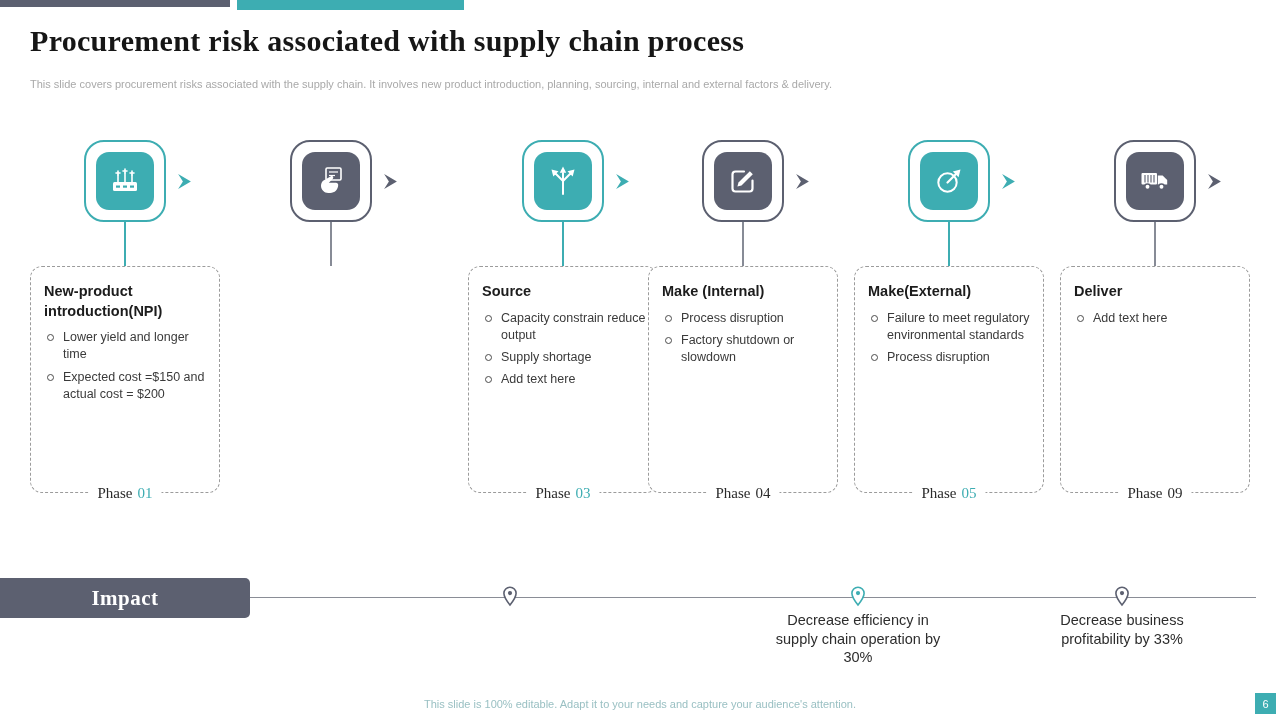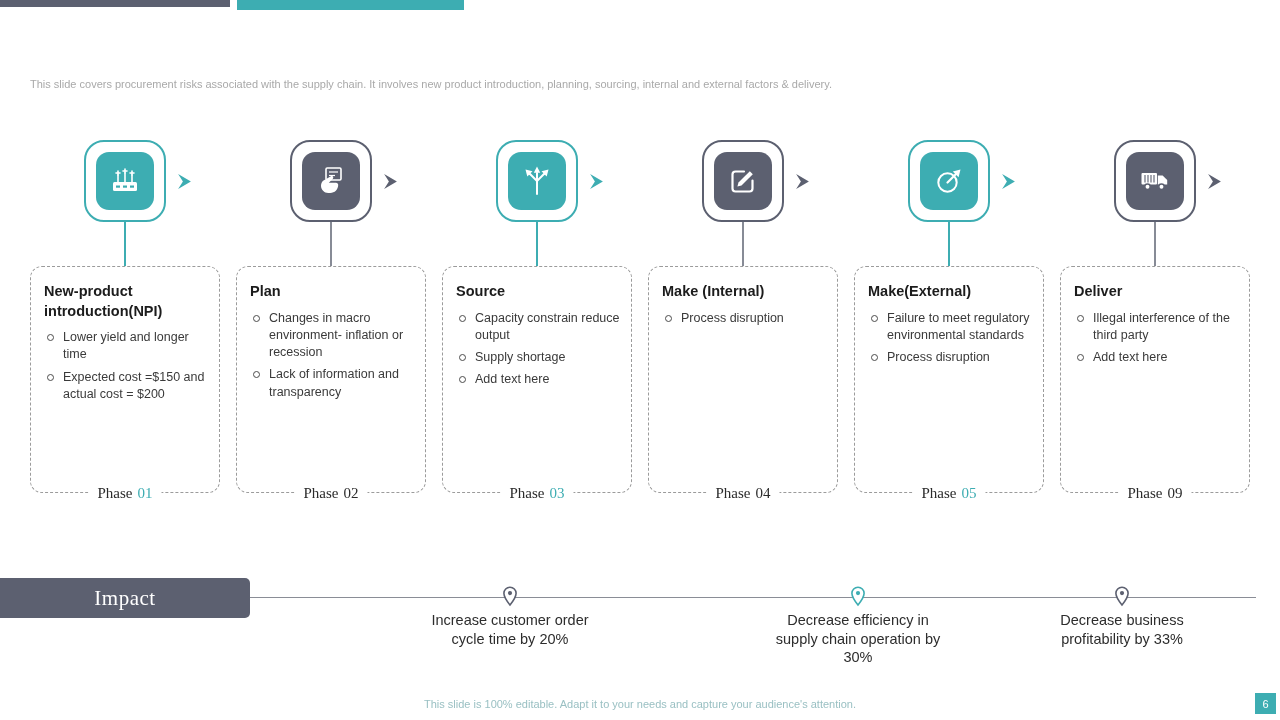--- a/index.html
+++ b/index.html
@@ -10,21 +10,21 @@
   }
   .bar{position:absolute;top:0;}
   .bar.dark{left:0;width:230px;height:7px;background:var(--slate);}
   .bar.teal{left:237px;width:227px;height:10px;background:var(--teal);}
 
   .title{position:absolute;left:30px;top:24px;font-family:"Liberation Serif","DejaVu Serif",serif;
     font-size:30px;font-weight:600;color:#161616;letter-spacing:.3px;}
   .subtitle{position:absolute;left:30px;top:78px;font-size:11px;color:#a9a9a9;}
 
   .col{position:absolute;top:140px;width:190px;}
-  .c1{left:30px}.c2{left:236px}.c3{left:442px}.c4{left:648px}.c5{left:854px}.c6{left:1060px}
+  .c1{left:30px}.c2{left:236px}.c3{left:468px}.c4{left:648px}.c5{left:854px}.c6{left:1060px}
 
   .icon-frame{width:82px;height:82px;margin:0 auto;border:2px solid;border-radius:20px;
     display:flex;align-items:center;justify-content:center;background:#fff;box-sizing:border-box;}
   .col.teal .icon-frame{border-color:var(--teal);}
   .col.slate .icon-frame{border-color:var(--slate);}
   .icon-bg{width:58px;height:58px;border-radius:13px;display:flex;align-items:center;justify-content:center;}
   .col.teal .icon-bg{background:var(--teal);}
   .col.slate .icon-bg{background:var(--slate);}
 
   .chev{position:absolute;top:33px;left:147px;width:15px;height:17px;}
@@ -45,21 +45,21 @@
     border:1.2px solid #4c4c4c;border-radius:50%;}
 
   .phase-label{position:absolute;left:50%;bottom:-10px;transform:translateX(-50%);
     background:#fff;padding:0 9px;font-family:"Liberation Serif","DejaVu Serif",serif;
     font-size:15px;color:#2b2b2b;white-space:nowrap;}
   .phase-label .num{margin-left:5px;}
   .phase-label .num.teal{color:var(--teal);}
 
   .impact-bar{position:absolute;left:0;top:578px;width:250px;height:40px;background:var(--slate);
     border-radius:0 5px 5px 0;display:flex;align-items:center;justify-content:center;
-    color:#fff;font-family:"Liberation Serif","DejaVu Serif",serif;font-weight:400;font-size:21px;letter-spacing:.5px;}
+    color:#fff;font-family:"Liberation Serif","DejaVu Serif",serif;font-weight:700;font-size:21px;letter-spacing:.5px;}
   .impact-line{position:absolute;left:250px;top:597px;width:1006px;height:1px;background:#8a8d96;}
   .marker{position:absolute;top:586px;transform:translateX(-50%);}
   .m1{left:510px}.m2{left:858px}.m3{left:1122px}
   .marker .pin path{fill:#fff;stroke-width:1.6;}
   .marker.slate .pin path{stroke:var(--slate);} .marker.slate .pin circle{fill:var(--slate);}
   .marker.tealc .pin path{stroke:var(--teal);} .marker.tealc .pin circle{fill:var(--teal);}
   .impact-note{position:absolute;top:611px;transform:translateX(-50%);width:172px;text-align:center;
     font-size:14.5px;line-height:1.28;color:#2d2d2d;}
   .n1{left:510px}.n2{left:858px}.n3{left:1122px}
 
@@ -68,20 +68,21 @@
     color:#fff;font-size:11px;display:flex;align-items:center;justify-content:center;}
 </style>
 </head>
 <body>
 
 <div class="slide">
 
   <div class="bar dark"></div>
   <div class="bar teal"></div>
 
+  <div class="title">Procurement risk associated with supply chain process</div>
   <div class="subtitle">This slide covers procurement risks associated with the supply chain. It involves new product introduction, planning, sourcing, internal and external factors &amp; delivery.</div>
 
   <div class="col c1 teal">
     <div class="icon-frame">
       <div class="icon-bg">
         <svg width="36" height="36" viewBox="0 0 36 36">
           <g stroke="#fff" stroke-width="1.6" stroke-linecap="round" fill="none">
             <line x1="11" y1="19" x2="11" y2="12"></line>
               <line x1="18" y1="19" x2="18" y2="10"></line>
               <line x1="25" y1="19" x2="25" y2="12"></line>
@@ -120,30 +121,20 @@
           <line x1="16" y1="9" x2="25" y2="9" stroke="#fff" stroke-width="1.2"></line>
           <line x1="16" y1="12.5" x2="22" y2="12.5" stroke="#fff" stroke-width="1.2"></line>
           <path d="M17.5 13.5 c1.2-1 2.8-0.4 2.8 1 0 0.8-0.5 1.4-1.1 2 l-3.4 3.3 h7.2 c1.3 0 2.2 1 2.2 2.2 0 4.4-3.6 8-8 8 h-2 c-4 0-7.2-3.2-7.2-7.2 0-1.9 0.8-3.7 2.1-5.1 z" fill="#fff"></path>
         </svg>
       </div>
     </div>
     <svg class="chev" viewBox="0 0 14 16">
         <polygon points="1,1 13,8 1,15 5.5,8"></polygon>
       </svg>
     <div class="connector"></div>
-    <div class="pcard">
-      <div class="ptitle">Plan</div>
-      <ul class="pitems">
-        <li>Changes in macro environment- inflation or recession</li>
-        <li>Lack of information and transparency</li>
-      </ul>
-      <div class="phase-label">
-        <span>Phase</span><span class="num">02</span>
-      </div>
-    </div>
   </div>
 
   <div class="col c3 teal">
     <div class="icon-frame">
       <div class="icon-bg">
         <svg width="36" height="36" viewBox="0 0 36 36">
           <g stroke="#fff" stroke-width="2" stroke-linecap="round" fill="none">
             <line x1="18" y1="31" x2="18" y2="18"></line>
             <line x1="18" y1="18" x2="10.5" y2="10.5"></line>
             <line x1="18" y1="18" x2="18" y2="10"></line>
@@ -182,20 +173,21 @@
       </div>
     </div>
     <svg class="chev" viewBox="0 0 14 16">
         <polygon points="1,1 13,8 1,15 5.5,8"></polygon>
       </svg>
     <div class="connector"></div>
     <div class="pcard">
       <div class="ptitle">Make (Internal)</div>
       <ul class="pitems">
         <li>Process disruption</li>
+        <li>Factory shutdown or slowdown</li>
       </ul>
       <div class="phase-label">
         <span>Phase</span><span class="num">04</span>
       </div>
     </div>
   </div>
 
   <div class="col c5 teal">
     <div class="icon-frame">
       <div class="icon-bg">
@@ -239,21 +231,20 @@
         </svg>
       </div>
     </div>
     <svg class="chev" viewBox="0 0 14 16">
         <polygon points="1,1 13,8 1,15 5.5,8"></polygon>
       </svg>
     <div class="connector"></div>
     <div class="pcard">
       <div class="ptitle">Deliver</div>
       <ul class="pitems">
-        <li>Illegal interference of the third party</li>
         <li>Add text here</li>
       </ul>
       <div class="phase-label">
         <span>Phase</span><span class="num">09</span>
       </div>
     </div>
   </div>
 
   <div class="impact-bar">Impact</div>
   <div class="impact-line"></div>
@@ -270,20 +261,19 @@
       <circle cx="8" cy="7.1" r="2.1"></circle>
     </svg>
   </div>
   <div class="marker m3 slate">
     <svg class="pin" width="16" height="21" viewBox="0 0 16 21">
       <path d="M8 1.2 C4.6 1.2 1.9 3.9 1.9 7.2 C1.9 11.3 8 19 8 19 C8 19 14.1 11.3 14.1 7.2 C14.1 3.9 11.4 1.2 8 1.2 Z"></path>
       <circle cx="8" cy="7.1" r="2.1"></circle>
     </svg>
   </div>
 
-  <div class="impact-note n1">Increase customer order cycle time by 20%</div>
   <div class="impact-note n2">Decrease efficiency in supply chain operation by 30%</div>
   <div class="impact-note n3">Decrease business profitability by 33%</div>
 
   <div class="footer">This slide is 100% editable. Adapt it to your needs and capture your audience's attention.</div>
   <div class="pagenum">6</div>
 
 </div>
 
 </body></html>

